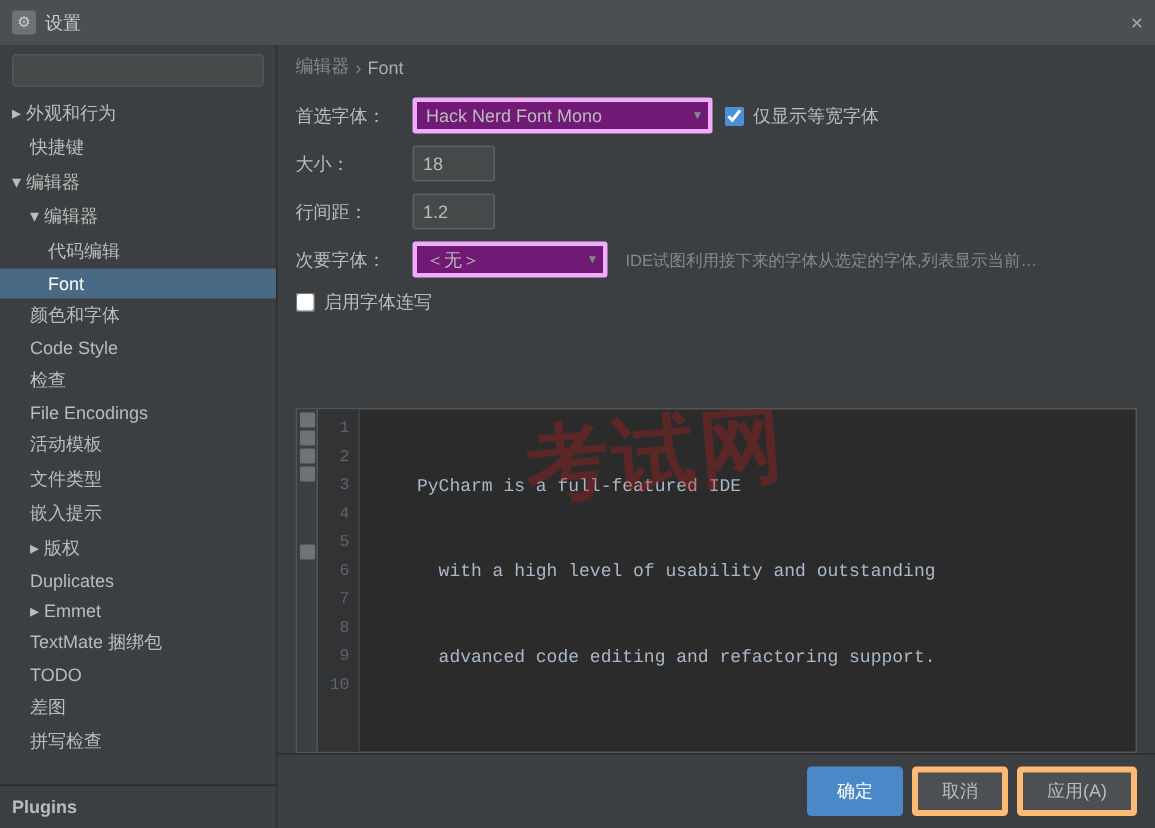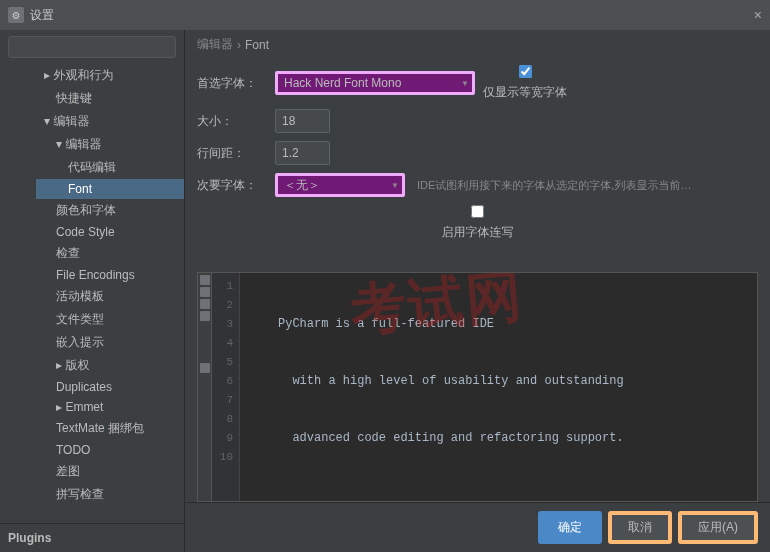--- a/index.html
+++ b/index.html
@@ -41,21 +41,21 @@
       padding: 3px 6px;
     }
     .search-box input {
       background: transparent;
       border: none;
       outline: none;
       color: #bbb;
       font-size: 12px;
       width: 100%;
     }
-    .sidebar-items { flex: 1; overflow-y: auto; overflow-x: hidden; padding-left: 36px; }
+    .sidebar-items { flex: 1; overflow-y: auto; overflow-x: hidden; }
     .sidebar-item {
       padding: 3px 8px 3px 14px;
       cursor: pointer;
       color: #bbb;
       font-size: 12px;
       white-space: nowrap;
       overflow: hidden;
       text-overflow: ellipsis;
     }
     .sidebar-item.selected { background: #4a6984; color: #fff; }
@@ -151,21 +151,20 @@
       font-size: 12px;
       padding: 2px 6px;
       height: 24px;
       width: 55px;
     }
     .checkbox-row {
       display: flex;
       align-items: center;
       gap: 6px;
       margin-bottom: 8px;
-      flex-direction: column;
     }
     .checkbox-row input[type=checkbox] {
       accent-color: #4a90d9;
     }
     .checkbox-label {
       font-size: 12px;
       color: #bbb;
     }
 
     .font-note {

